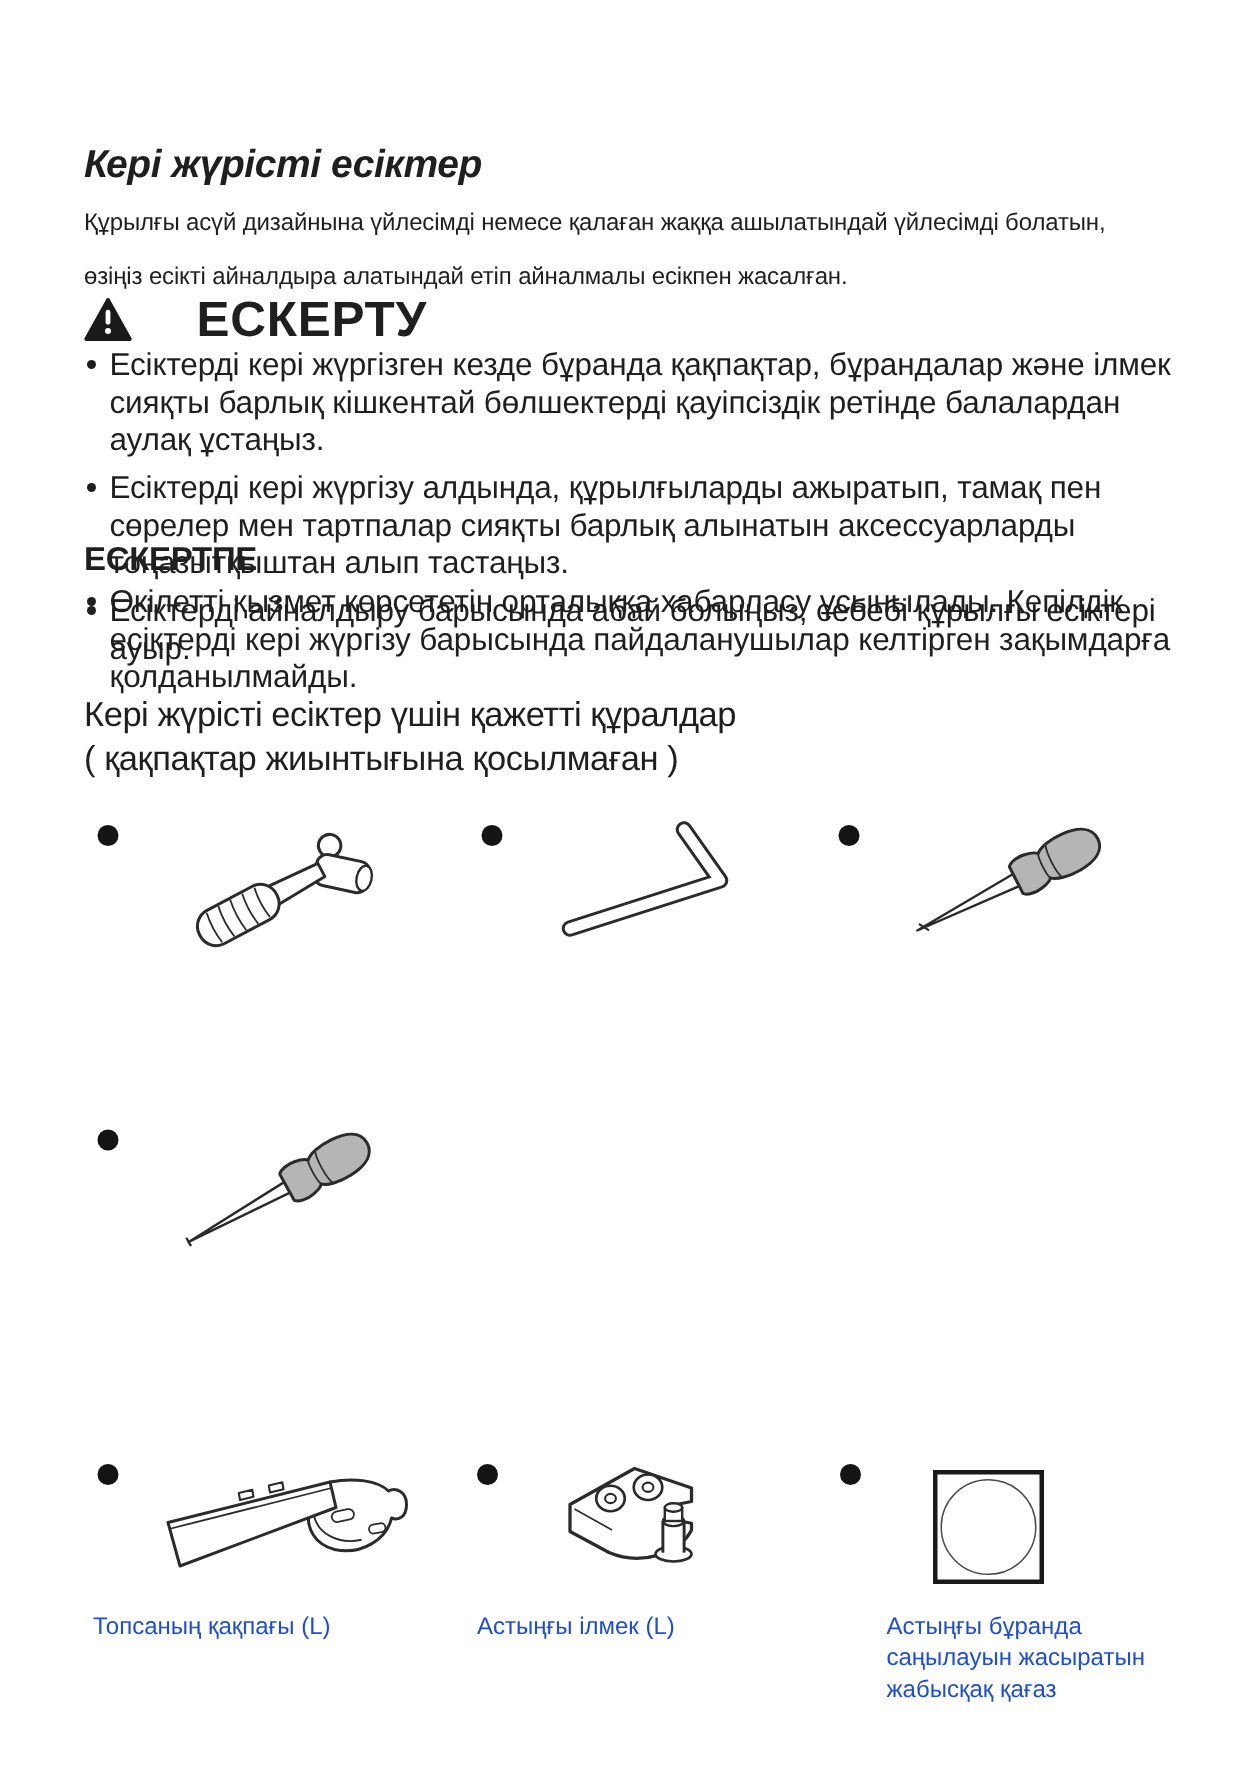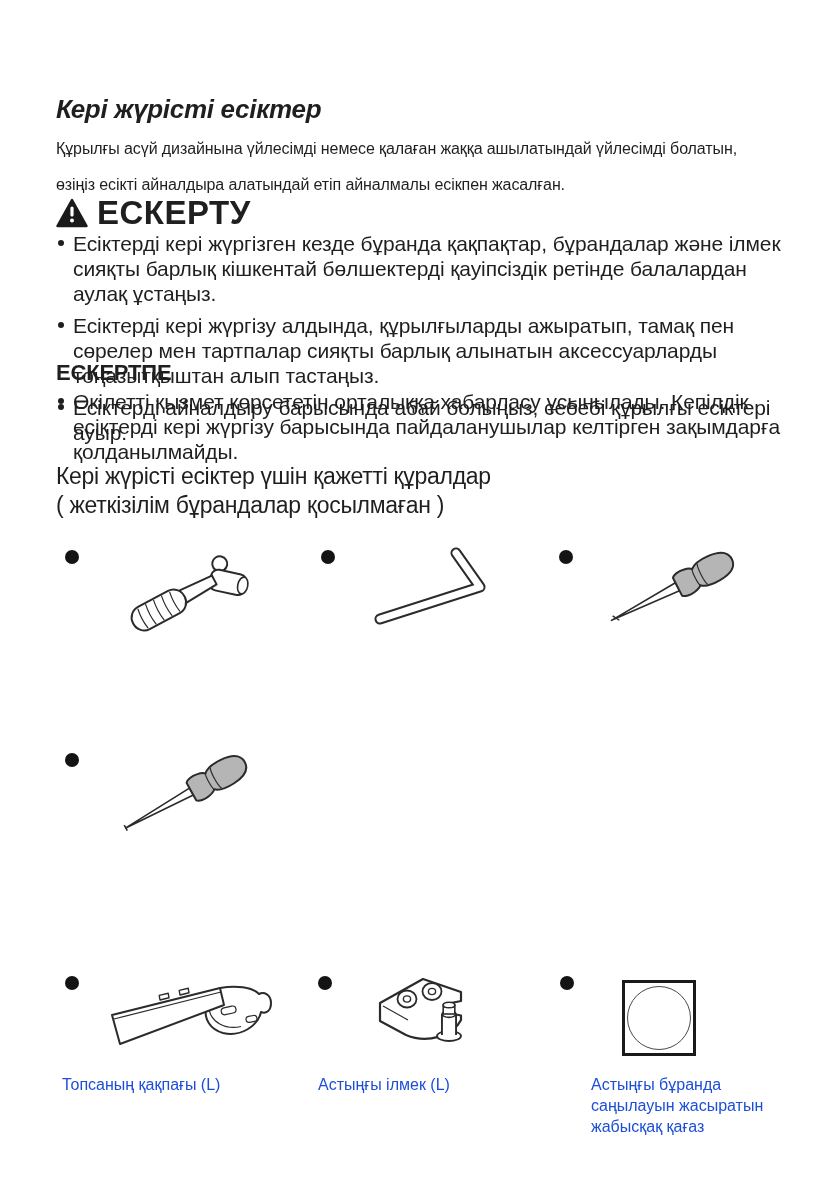--- a/index.html
+++ b/index.html
@@ -8,21 +8,21 @@
     font-family:"Liberation Sans",sans-serif;color:#1f1f1f;
   }
   .abs{position:absolute;}
   .title{font-size:26px;font-weight:bold;letter-spacing:-0.3px;font-style:italic;}
   .h2{font-size:23px;font-weight:normal;letter-spacing:-0.3px;line-height:29px;}
   .h3{font-size:22px;font-weight:bold;letter-spacing:-0.2px;}
   .body-text{font-size:16px;line-height:36px;letter-spacing:-0.1px;}
   .blist .item{position:relative;padding-left:17px;margin-bottom:7px;font-size:21px;line-height:25px;letter-spacing:-0.1px;}
   .blist .item::before{content:"";position:absolute;left:2px;top:9px;width:6px;height:6px;border-radius:50%;background:#1f1f1f;}
   .warn-header{display:flex;align-items:center;gap:9px;}
-  .warn-header .wtxt{font-size:33px;font-weight:bold;letter-spacing:0.5px;}
+  .warn-header .wtxt{font-size:33px;font-weight:bold;letter-spacing:0.5px;margin-left:34px;}
   .dot{width:14px;height:14px;border-radius:50%;background:#141414;}
   .cap-label{font-size:16px;line-height:21px;color:#1d4ed8;}
   .sticker{width:68px;height:70px;border:3px solid #1a1a1a;display:flex;align-items:center;justify-content:center;background:#fff;}
   .sticker .circle{width:62px;height:62px;border:1.5px solid #4a4a4a;border-radius:50%;}
   svg{display:block;}
 </style>
 </head>
 <body>
 
 <div id="page">
@@ -48,21 +48,21 @@
     <div class="item">Есіктерді айналдыру барысында абай болыңыз, себебі құрылғы есіктері ауыр.</div>
   </div>
 
   <div class="abs h3" style="left:56px;top:360px;">ЕСКЕРТПЕ</div>
   <div class="abs blist" style="left:56px;top:389px;width:735px;">
     <div class="item">Өкілетті қызмет көрсететін орталыққа хабарласу ұсынылады. Кепілдік есіктерді кері жүргізу барысында пайдаланушылар келтірген зақымдарға қолданылмайды.</div>
   </div>
 
   <div class="abs h2" style="left:56px;top:462px;">
     <div>Кері жүрісті есіктер үшін қажетті құралдар</div>
-    <div>( жеткізілім бұрандалар қосылмаған )</div>
+    <div>( қақпақтар жиынтығына қосылмаған )</div>
   </div>
 
   <div class="abs dot" style="left:65px;top:550px;"></div>
   <div class="abs" style="left:124px;top:543px;">
     <svg width="136" height="96" viewBox="0 0 136 96">
       <g transform="rotate(-28 62 52)">
         <g transform="rotate(40 94 52)">
           <circle cx="96" cy="35" r="7.5" fill="#fff" stroke="#2b2b2b" stroke-width="2"></circle>
           <rect x="90" y="41" width="36" height="21" rx="7" fill="#fff" stroke="#2b2b2b" stroke-width="2"></rect>
           <ellipse cx="123" cy="51.5" rx="5" ry="8.5" fill="#fff" stroke="#2b2b2b" stroke-width="1.6"></ellipse>

